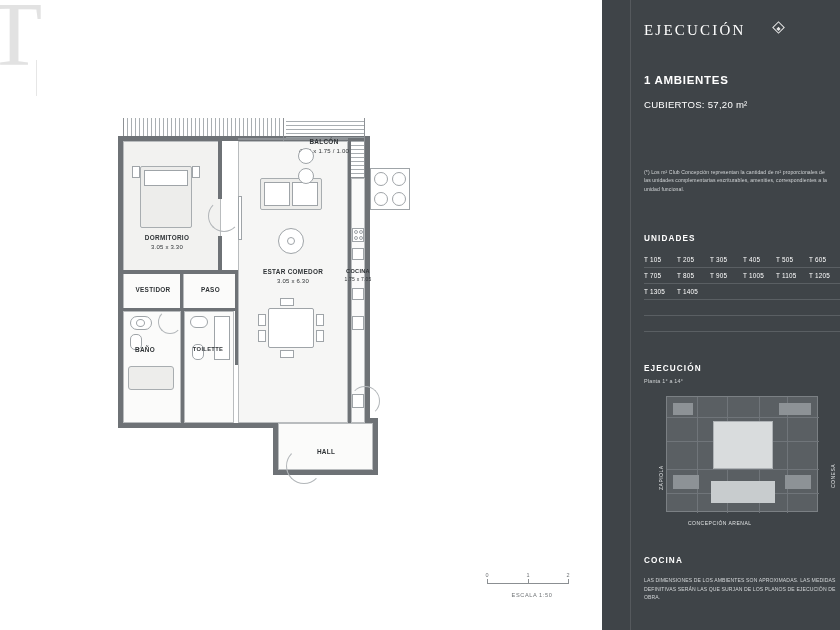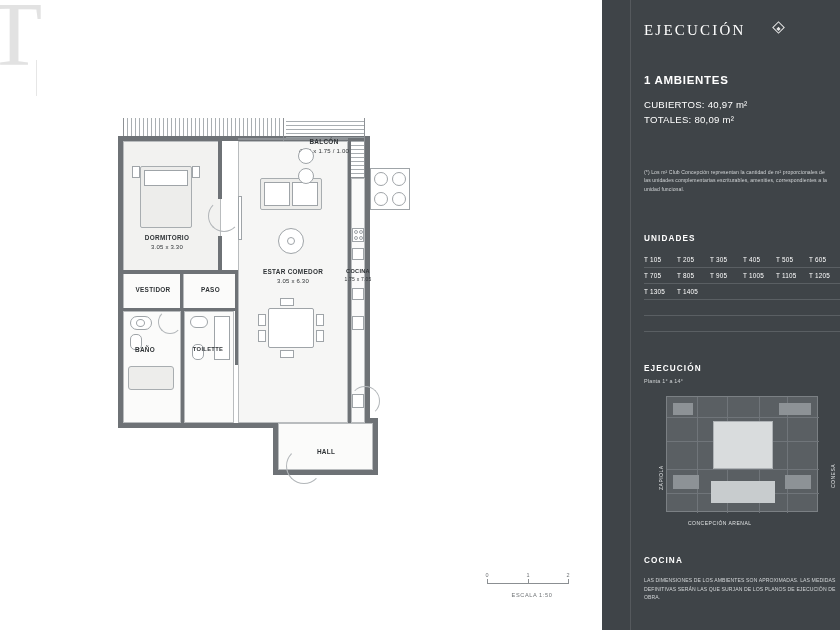--- a/index.html
+++ b/index.html
@@ -430,22 +430,21 @@
 
   <div id="panel">
     <div class="divider-v"></div>
 
     <div class="brand">EJECUCIÓN</div>
     <div class="brand-mark"></div>
 
     <div class="h-amb">1 AMBIENTES</div>
 
     <div class="areas">
-      <div>CUBIERTOS: 40,97 m²</div>
-      <div>TOTALES: 80,09 m²</div>
+      <div>CUBIERTOS: 57,20 m²</div>
     </div>
 
     <div class="note">(*) Los m² Club Concepción representan la cantidad de m² proporcionales de las unidades complementarias escriturables, amenities, correspondientes a la unidad funcional.</div>
 
     <div class="sec-title" style="left:42px; top:234px;">UNIDADES</div>
 
     <div id="units">
       <div class="unit-row">
         <div class="unit-cell">T 105</div>
         <div class="unit-cell">T 205</div>

